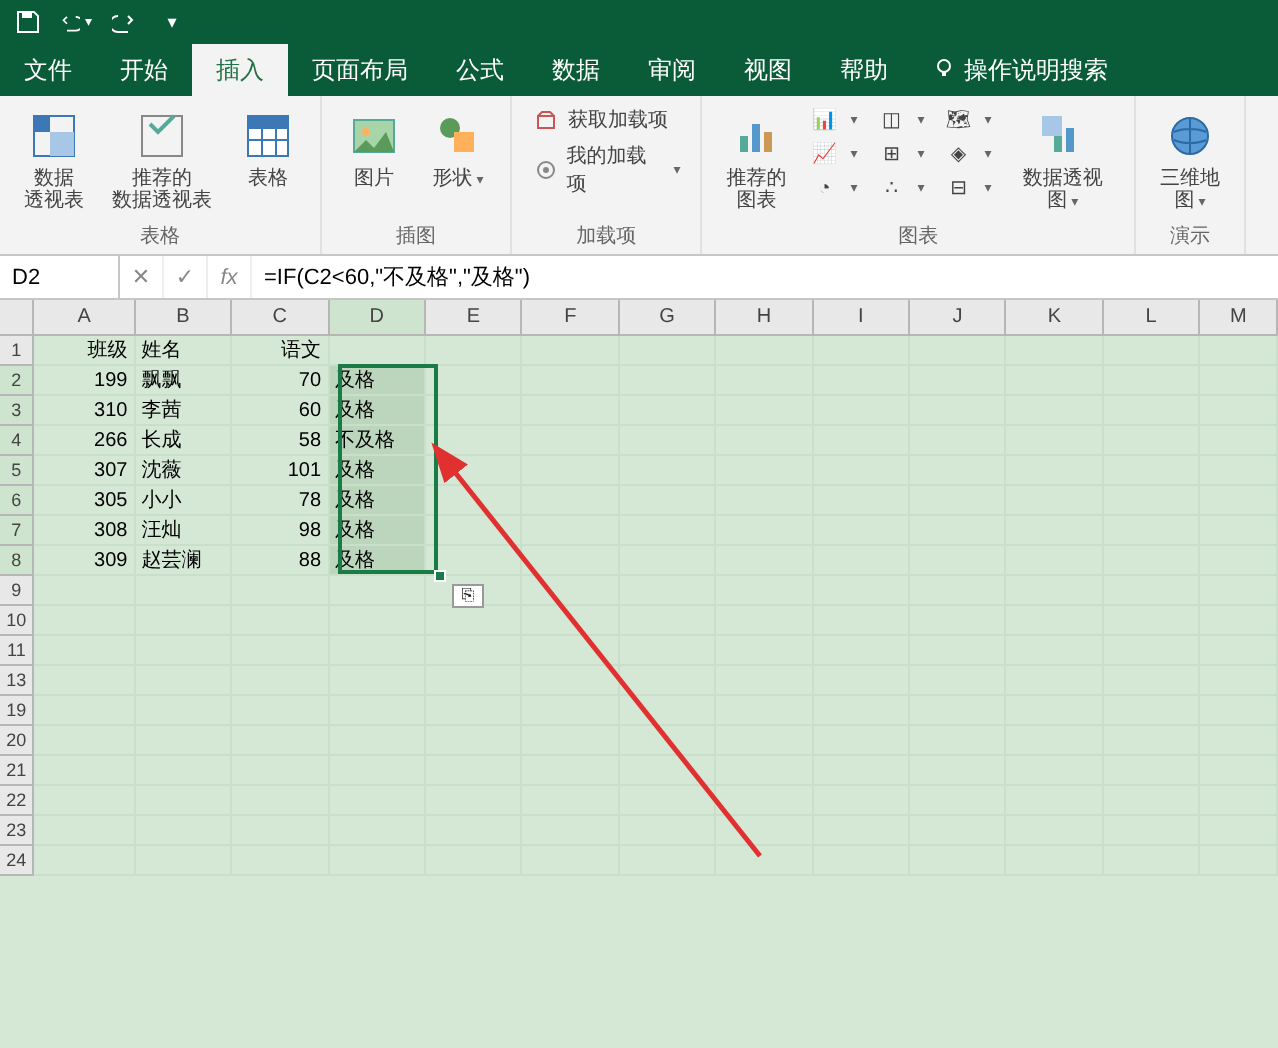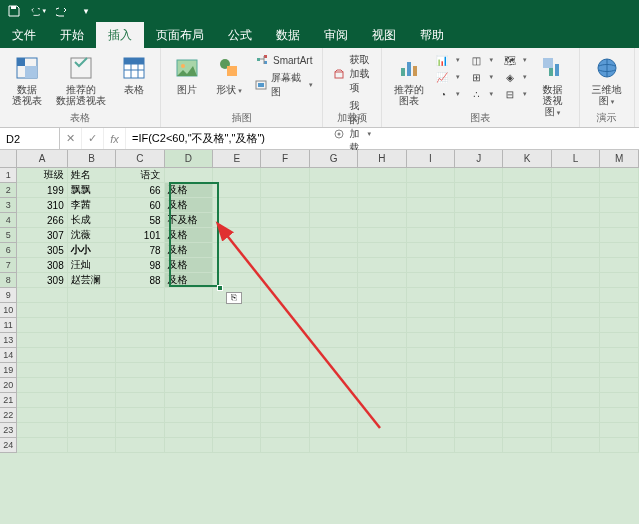--- a/index.html
+++ b/index.html
@@ -88,20 +88,27 @@
 <div class="menubar">
   <div class="menu-tab">文件</div>
   <div class="menu-tab">开始</div>
   <div class="menu-tab active">插入</div>
   <div class="menu-tab">页面布局</div>
   <div class="menu-tab">公式</div>
   <div class="menu-tab">数据</div>
   <div class="menu-tab">审阅</div>
   <div class="menu-tab">视图</div>
   <div class="menu-tab">帮助</div>
+  <div class="menu-help">
+    <span><svg width="12" height="12" viewBox="0 0 12 12">
+          <circle cx="6" cy="5" r="3" fill="none" stroke="#fff"></circle>
+          <rect x="5" y="8" width="2" height="2" fill="#fff"></rect>
+        </svg></span>
+    <span>操作说明搜索</span>
+  </div>
 </div>
 
 <div class="ribbon">
   <div class="ribbon-group">
     <div class="ribbon-row">
       <div class="ribbon-big">
         <span class="ico">
             <svg width="24" height="24" viewBox="0 0 24 24">
               <rect x="2" y="2" width="20" height="20" fill="none" stroke="#3b78b5"></rect>
               <rect x="2" y="2" width="8" height="8" fill="#3b78b5"></rect>
@@ -151,43 +158,20 @@
         <span class="lbl">图片</span>
       </div>
       <div class="ribbon-big">
         <span class="ico">
             <svg width="24" height="24" viewBox="0 0 24 24">
               <circle cx="8" cy="8" r="5" fill="#5a9a5a"></circle>
               <rect x="10" y="10" width="10" height="10" fill="#ffb05a"></rect>
             </svg>
           </span>
         <span class="lbl"><span>形状</span><span class="drop">▾</span></span>
-      </div>
-      <div class="ribbon-col">
-        <div class="ribbon-small">
-            <span class="ico">
-              <svg width="12" height="12" viewBox="0 0 12 12">
-                <rect x="1" y="4" width="3" height="3" fill="#5a9"></rect>
-                <rect x="8" y="1" width="3" height="3" fill="#c55"></rect>
-                <rect x="8" y="7" width="3" height="3" fill="#59c"></rect>
-                <path d="M4 5h4M8 2v8" stroke="#888" fill="none"></path>
-              </svg>
-            </span>
-            <span>SmartArt</span>
-          </div>
-        <div class="ribbon-small">
-            <span class="ico">
-              <svg width="12" height="12" viewBox="0 0 12 12">
-                <rect x="1" y="2" width="10" height="8" fill="none" stroke="#888"></rect>
-                <rect x="3" y="4" width="6" height="4" fill="#59c"></rect>
-              </svg>
-            </span>
-            <span>屏幕截图</span>
-            <span class="drop">▾</span>
-          </div>
       </div>
     </div>
     <div class="ribbon-group-label">插图</div>
   </div>
 
   <div class="ribbon-group">
     <div class="ribbon-row">
       <div class="ribbon-col">
         <div class="ribbon-small">
             <span class="ico">
@@ -342,21 +326,21 @@
         <div class="cell" style="width: 50px;"></div>
         <div class="cell" style="width: 50px;"></div>
         <div class="cell" style="width: 50px;"></div>
         <div class="cell" style="width: 50px;"></div>
         <div class="cell" style="width: 40px;"></div>
       </div>
       <div class="row">
         <div class="row-h sel">2</div>
         <div class="cell right" style="width: 52px;">199</div>
         <div class="cell" style="width: 50px;">飘飘</div>
-        <div class="cell right" style="width: 50px;">66</div>
+        <div class="cell right" style="width: 50px;">70</div>
         <div class="cell selcol" style="width: 50px;">及格</div>
         <div class="cell" style="width: 50px;"></div>
         <div class="cell" style="width: 50px;"></div>
         <div class="cell" style="width: 50px;"></div>
         <div class="cell" style="width: 50px;"></div>
         <div class="cell" style="width: 50px;"></div>
         <div class="cell" style="width: 50px;"></div>
         <div class="cell" style="width: 50px;"></div>
         <div class="cell" style="width: 50px;"></div>
         <div class="cell" style="width: 40px;"></div>
@@ -405,21 +389,21 @@
         <div class="cell" style="width: 50px;"></div>
         <div class="cell" style="width: 50px;"></div>
         <div class="cell" style="width: 50px;"></div>
         <div class="cell" style="width: 50px;"></div>
         <div class="cell" style="width: 50px;"></div>
         <div class="cell" style="width: 40px;"></div>
       </div>
       <div class="row">
         <div class="row-h sel">6</div>
         <div class="cell right" style="width: 52px;">305</div>
-        <div class="cell" style="width: 50px; font-weight: bold;">小小</div>
+        <div class="cell" style="width: 50px;">小小</div>
         <div class="cell right" style="width: 50px;">78</div>
         <div class="cell selcol" style="width: 50px;">及格</div>
         <div class="cell" style="width: 50px;"></div>
         <div class="cell" style="width: 50px;"></div>
         <div class="cell" style="width: 50px;"></div>
         <div class="cell" style="width: 50px;"></div>
         <div class="cell" style="width: 50px;"></div>
         <div class="cell" style="width: 50px;"></div>
         <div class="cell" style="width: 50px;"></div>
         <div class="cell" style="width: 50px;"></div>
@@ -500,36 +484,20 @@
         <div class="cell" style="width: 50px;"></div>
         <div class="cell" style="width: 50px;"></div>
         <div class="cell" style="width: 50px;"></div>
         <div class="cell" style="width: 50px;"></div>
         <div class="cell" style="width: 50px;"></div>
         <div class="cell" style="width: 50px;"></div>
         <div class="cell" style="width: 40px;"></div>
       </div>
       <div class="row">
         <div class="row-h">13</div>
-        <div class="cell right" style="width: 52px;"></div>
-        <div class="cell" style="width: 50px;"></div>
-        <div class="cell right" style="width: 50px;"></div>
-        <div class="cell" style="width: 50px;"></div>
-        <div class="cell" style="width: 50px;"></div>
-        <div class="cell" style="width: 50px;"></div>
-        <div class="cell" style="width: 50px;"></div>
-        <div class="cell" style="width: 50px;"></div>
-        <div class="cell" style="width: 50px;"></div>
-        <div class="cell" style="width: 50px;"></div>
-        <div class="cell" style="width: 50px;"></div>
-        <div class="cell" style="width: 50px;"></div>
-        <div class="cell" style="width: 40px;"></div>
-      </div>
-      <div class="row">
-        <div class="row-h">14</div>
         <div class="cell right" style="width: 52px;"></div>
         <div class="cell" style="width: 50px;"></div>
         <div class="cell right" style="width: 50px;"></div>
         <div class="cell" style="width: 50px;"></div>
         <div class="cell" style="width: 50px;"></div>
         <div class="cell" style="width: 50px;"></div>
         <div class="cell" style="width: 50px;"></div>
         <div class="cell" style="width: 50px;"></div>
         <div class="cell" style="width: 50px;"></div>
         <div class="cell" style="width: 50px;"></div>

